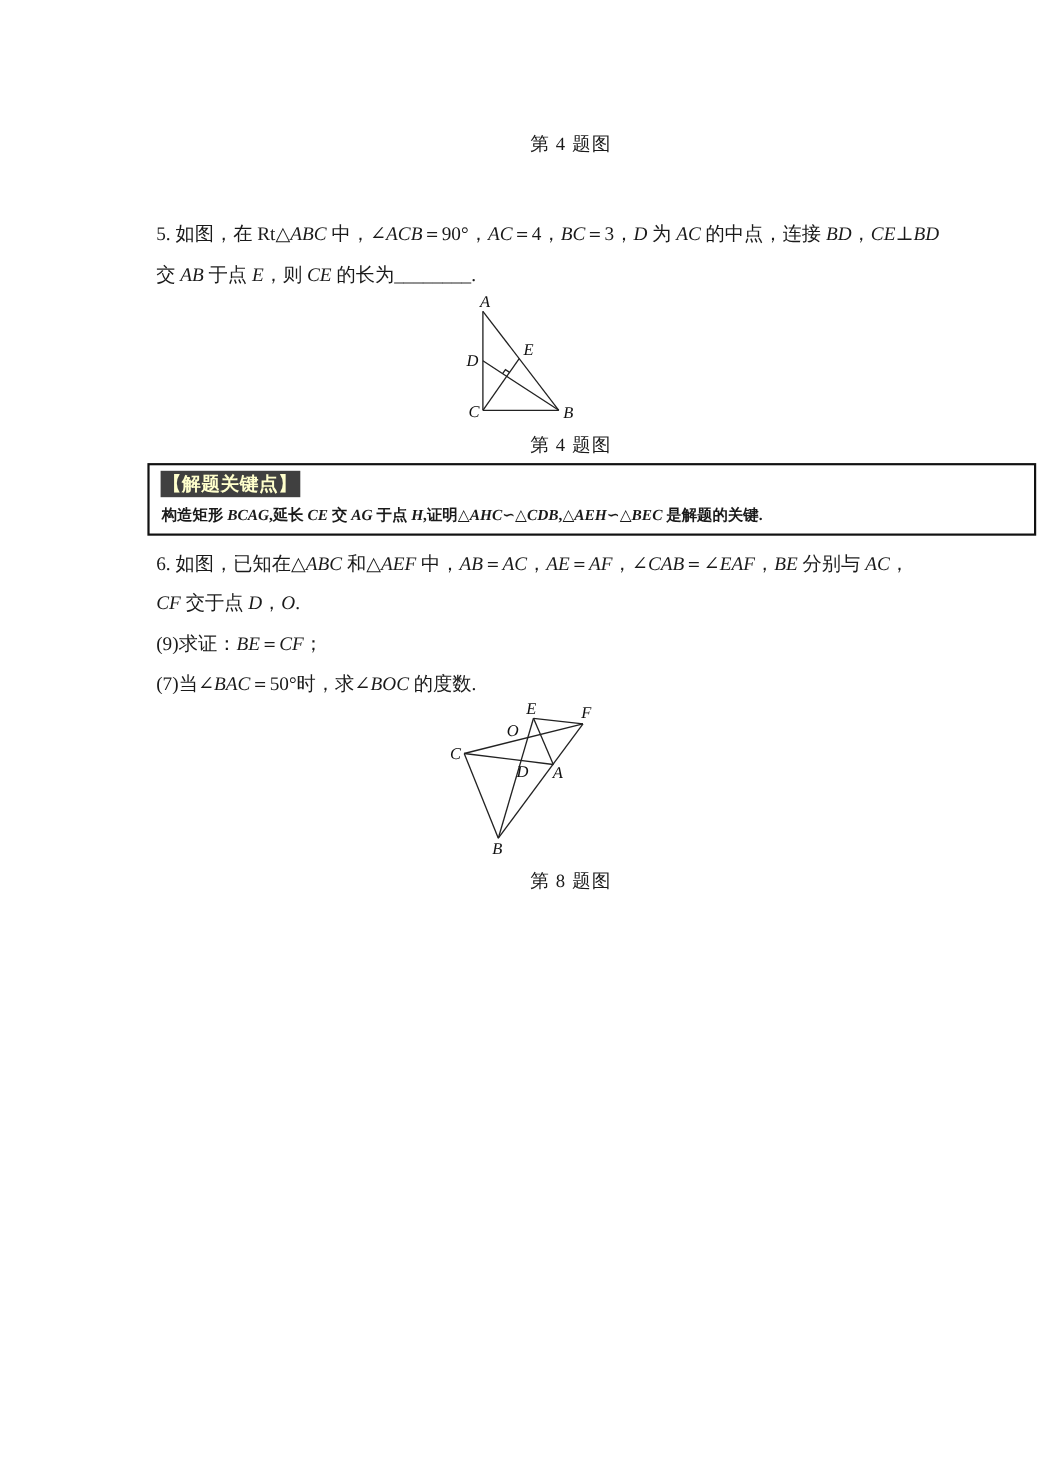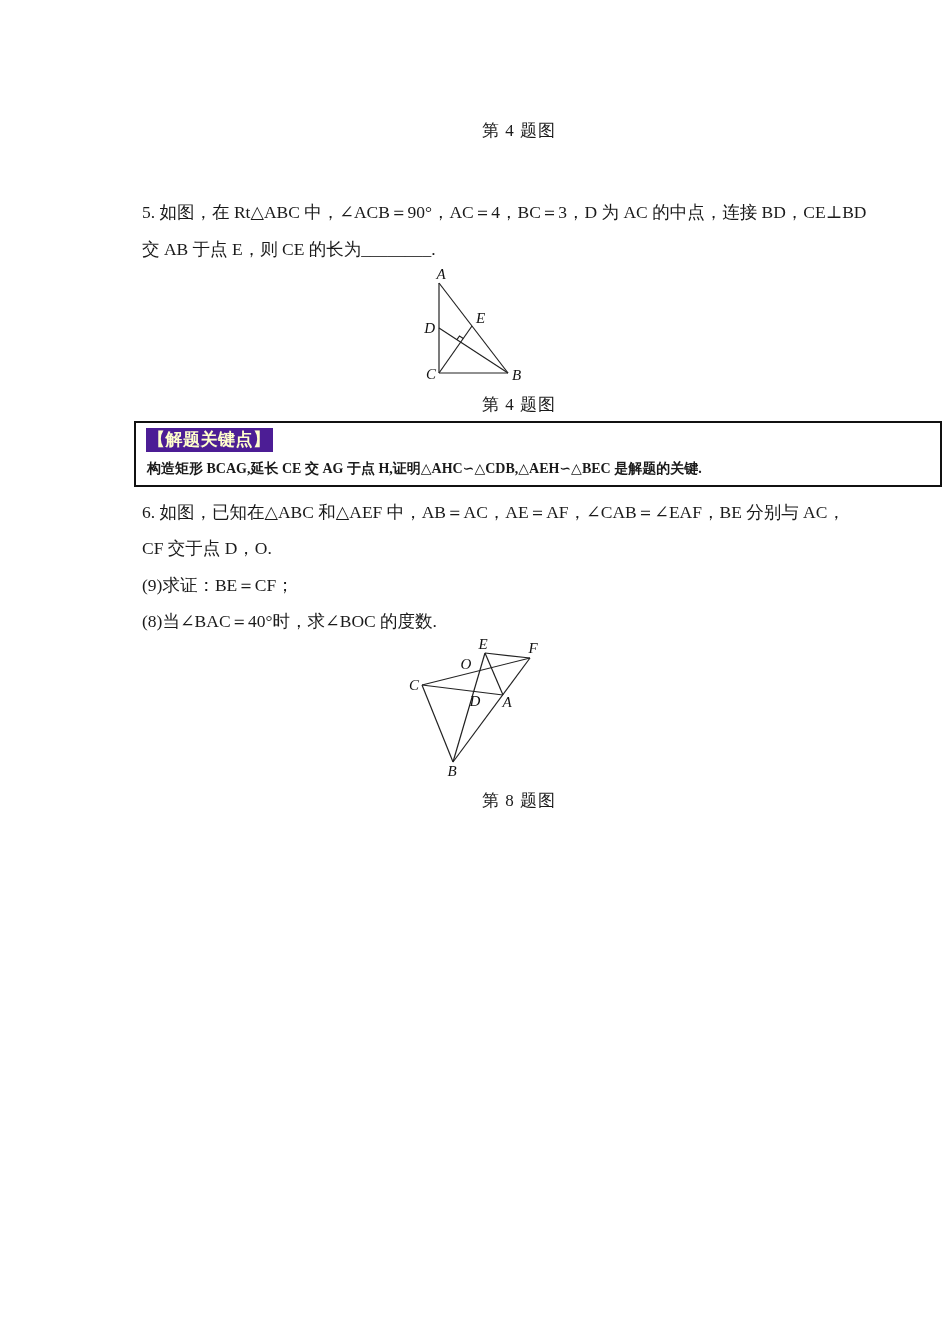--- a/index.html
+++ b/index.html
@@ -4,21 +4,21 @@
 <style>
   html,body{margin:0;padding:0;}
   body{
     width:950px;height:1344px;position:relative;background:#ffffff;
     font-family:"Liberation Serif","DejaVu Serif",serif;
     color:#1a1a1a;overflow:hidden;
   }
   .abs{position:absolute;white-space:nowrap;}
   .caption{left:0;width:950px;text-align:center;font-size:17px;letter-spacing:1px;margin-left:44px;}
   .bodyline{left:142px;font-size:17.5px;}
-  .it{}
+  .it{font-style:italic;}
   
   .keybox{
     left:134px;top:421px;width:804px;height:62px;
     border:2px solid #111111;background:#ffffff;
   }
   .keylabel{
     position:absolute;left:10px;top:5px;
     font-size:17px;font-weight:bold;line-height:24px;
     padding:0 2px;letter-spacing:0.5px;
   }
@@ -51,28 +51,28 @@
     <text x="31" y="14" text-anchor="middle">A</text>
     <text x="25" y="68" text-anchor="end">D</text>
     <text x="66" y="58" text-anchor="start">E</text>
     <text x="26" y="114" text-anchor="end">C</text>
     <text x="102" y="115" text-anchor="start">B</text>
   </svg>
 
 <div class="abs caption" style="top:393px">第 4 题图</div>
 
 <div class="abs keybox">
-  <div class="keylabel" style="background: #4c1d95; color: rgb(255, 255, 204);">【解题关键点】</div>
+  <div class="keylabel" style="background: #404040; color: rgb(255, 255, 204);">【解题关键点】</div>
   <div class="keytext"><span>构造矩形 </span><span class="it">BCAG</span><span>,延长 </span><span class="it">CE</span><span> 交 </span><span class="it">AG</span><span> 于点 </span><span class="it">H</span><span>,证明△</span><span class="it">AHC</span><span>∽△</span><span class="it">CDB</span><span>,△</span><span class="it">AEH</span><span>∽△</span><span class="it">BEC</span><span> 是解题的关键.</span></div>
 </div>
 
 <div class="abs bodyline" style="top:500px"><span>6. 如图，已知在△</span><span class="it">ABC</span><span> 和△</span><span class="it">AEF</span><span> 中，</span><span class="it">AB</span><span>＝</span><span class="it">AC</span><span>，</span><span class="it">AE</span><span>＝</span><span class="it">AF</span><span>，∠</span><span class="it">CAB</span><span>＝∠</span><span class="it">EAF</span><span>，</span><span class="it">BE</span><span> 分别与 </span><span class="it">AC</span><span>，</span></div>
 <div class="abs bodyline" style="top:536px"><span class="it">CF</span><span> 交于点 </span><span class="it">D</span><span>，</span><span class="it">O</span><span>.</span></div>
 <div class="abs bodyline" style="top:573px"><span>(9)求证：</span><span class="it">BE</span><span>＝</span><span class="it">CF</span><span>；</span></div>
-<div class="abs bodyline" style="top:609px"><span>(8)当∠</span><span class="it">BAC</span><span>＝40°时，求∠</span><span class="it">BOC</span><span> 的度数.</span></div>
+<div class="abs bodyline" style="top:609px"><span>(7)当∠</span><span class="it">BAC</span><span>＝50°时，求∠</span><span class="it">BOC</span><span> 的度数.</span></div>
 
 <svg class="figure fig6" width="150" height="150" viewBox="0 0 150 150">
     <line x1="85" y1="18" x2="130" y2="23"></line>
     <line x1="103" y1="60" x2="85" y2="18"></line>
     <line x1="22" y1="50" x2="103" y2="60"></line>
     <line x1="22" y1="50" x2="53" y2="127"></line>
     <line x1="22" y1="50" x2="130" y2="23"></line>
     <line x1="53" y1="127" x2="85" y2="18"></line>
     <line x1="53" y1="127" x2="130" y2="23"></line>
     <text x="83" y="14" text-anchor="middle">E</text>

